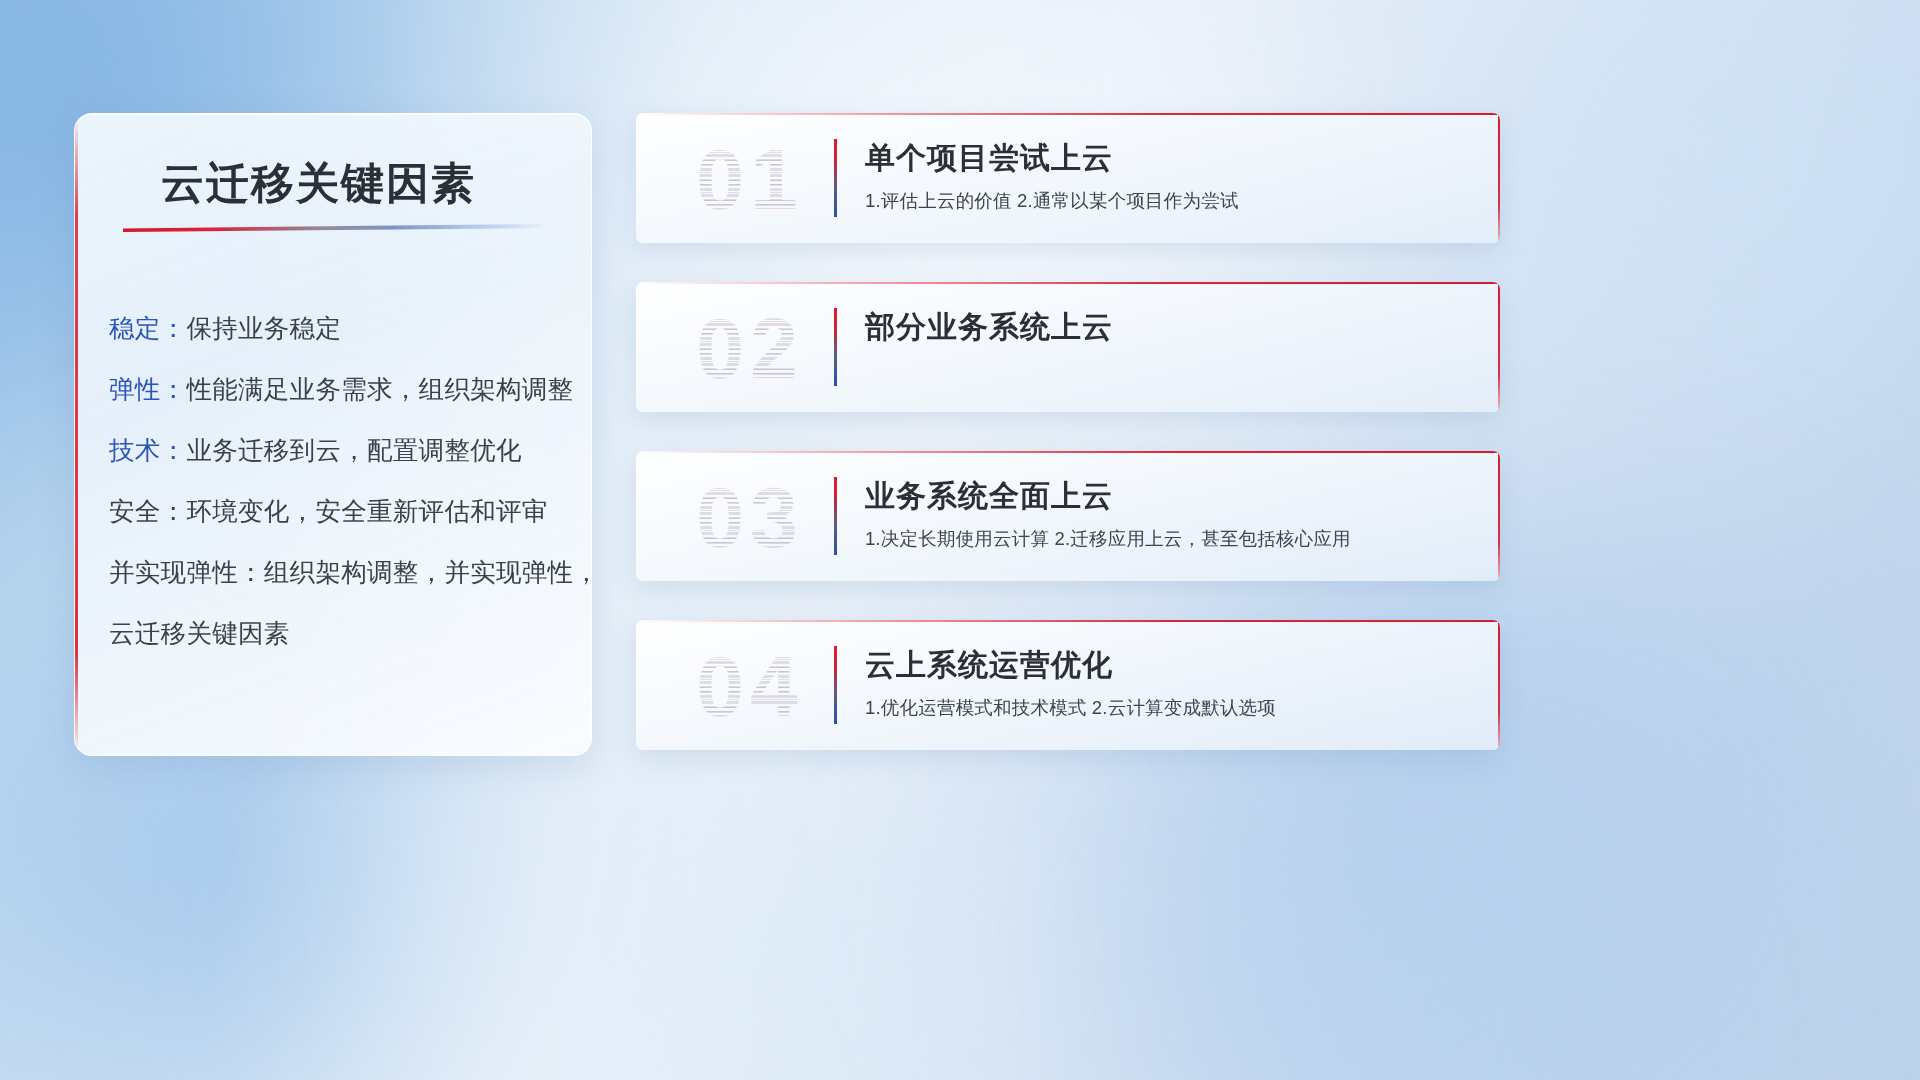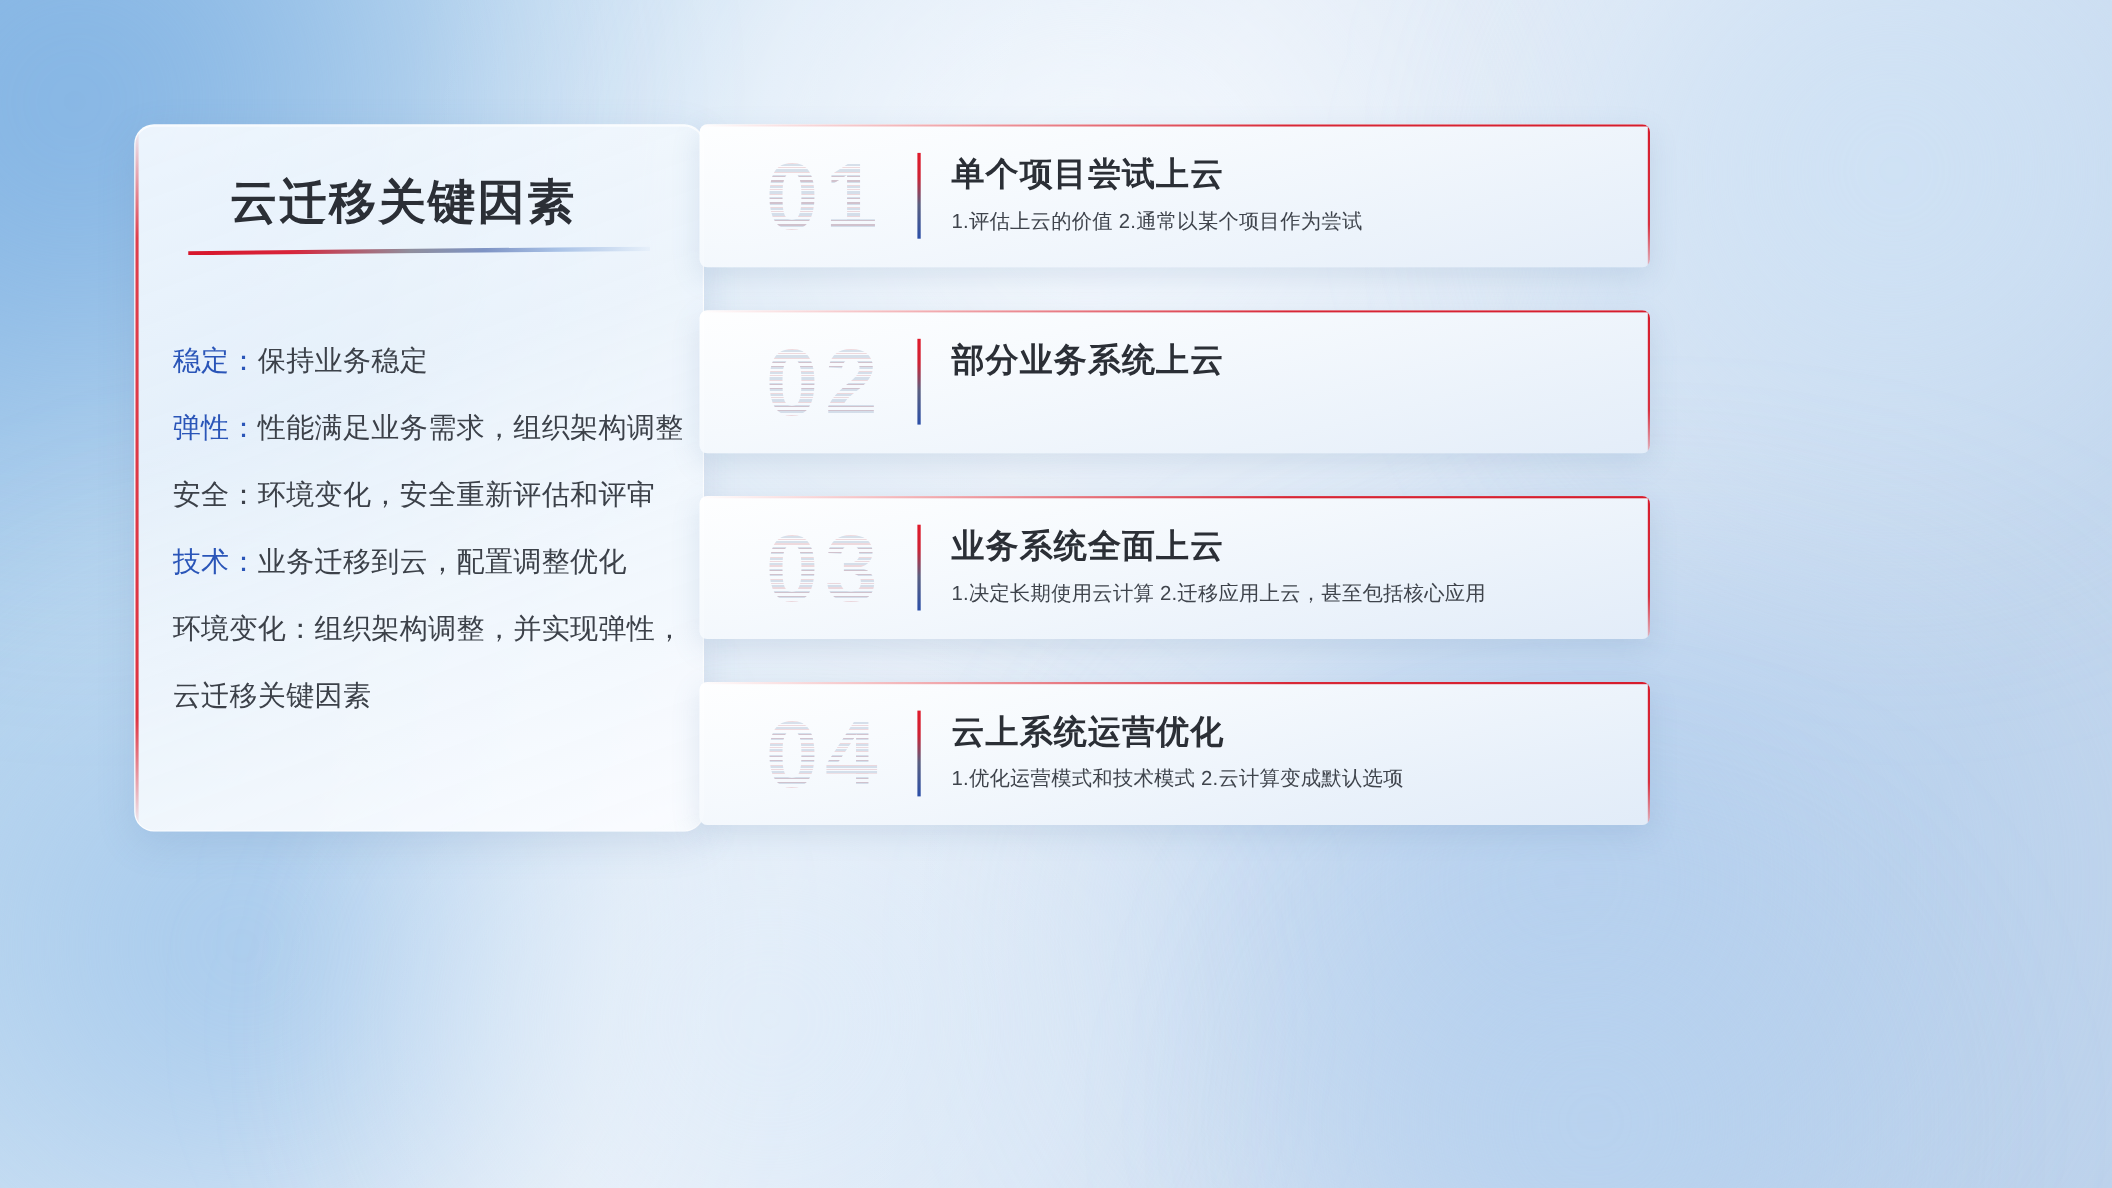--- a/index.html
+++ b/index.html
@@ -46,21 +46,20 @@
   }
 
   
   #left-panel{
     position:absolute; left:74px; top:113px; width:518px; height:643px;
     border-radius:18px;
     background:linear-gradient(160deg, rgba(247,251,255,.90) 0%, rgba(238,245,252,.86) 38%, rgba(243,248,253,.92) 70%, rgba(250,252,255,.95) 100%);
     border:1px solid rgba(255,255,255,.85);
     box-shadow:0 10px 34px rgba(86,125,170,.17), inset 0 1px 0 rgba(255,255,255,.9);
     overflow:hidden;
-    margin-left:48px;
   }
   #left-panel::after{
     content:""; position:absolute; left:0; top:0; width:2.5px; height:100%;
     background:linear-gradient(180deg, rgba(220,30,45,0) 0%, rgba(220,30,45,.85) 16%, rgba(220,30,45,.9) 84%, rgba(220,30,45,0) 100%);
   }
   .panel-title{
     position:absolute; left:86px; top:41px;
     font-size:43px; font-weight:700; color:#2b2f36; letter-spacing:2px;
     white-space:nowrap;
   }
@@ -139,23 +138,23 @@
   <div class="blob blob7"></div>
   <div class="sheen"></div>
 </div>
 
 <section id="left-panel">
   <h1 class="panel-title">云迁移关键因素</h1>
   <div class="title-rule"></div>
   <div class="bullets" id="bullet-list">
       <div class="bullet"><span class="k">稳定：</span><span>保持业务稳定</span></div>
       <div class="bullet"><span class="k">弹性：</span><span>性能满足业务需求，组织架构调整</span></div>
+      <div class="bullet"><span class="k">技术：</span><span>业务迁移到云，配置调整优化</span></div>
       <div class="bullet"><span class="k-dark">安全：</span><span>环境变化，安全重新评估和评审</span></div>
-      <div class="bullet"><span class="k">技术：</span><span>业务迁移到云，配置调整优化</span></div>
-      <div class="bullet"><span class="k-dark">环境变化：</span><span>组织架构调整，并实现弹性，</span></div>
+      <div class="bullet"><span class="k-dark">并实现弹性：</span><span>组织架构调整，并实现弹性，</span></div>
       <div class="bullet"><span>云迁移关键因素</span></div>
     </div>
 </section>
 
 <section id="cards">
     <article class="card">
       <div class="card-num">01</div>
       <div class="card-num2">01</div>
       <div class="accent-bar"></div>
       <h2 class="card-head">单个项目尝试上云</h2>

